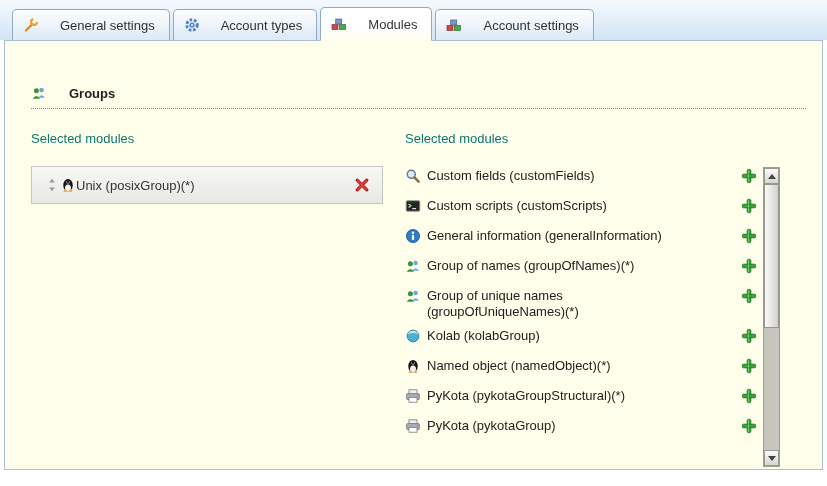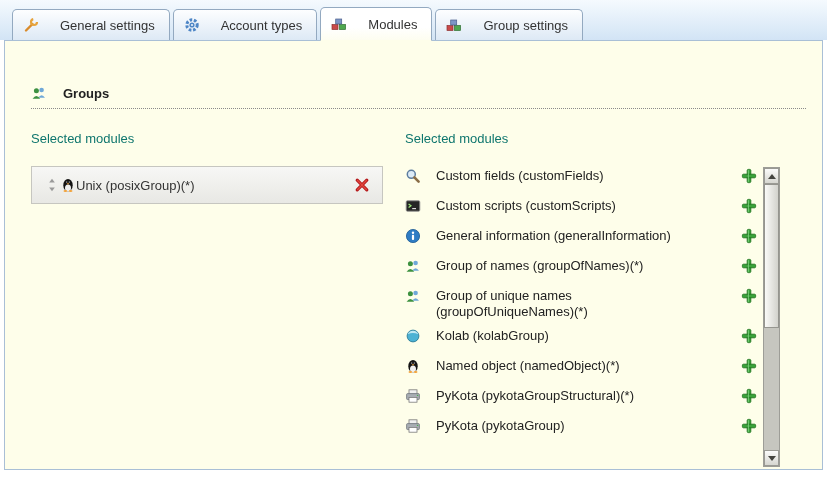--- a/index.html
+++ b/index.html
@@ -42,21 +42,21 @@
   .content {
     position: absolute; top: 40px; left: 4px; width: 819px; height: 430px;
     background: #fefeea;
     border: 1px solid #a9bfd6;
     z-index: 1;
   }
   .section-header {
     margin: 44px 16px 0 26px;
     padding-bottom: 7px;
     border-bottom: 1px dotted #8a8a8a;
-    display: flex; align-items: center; gap: 16px;
+    display: flex; align-items: center; gap: 22px;
     font-weight: bold;
   }
   .col-head { color: #0f766e; }
 
   .left-col  { position: absolute; left: 26px;  top: 90px; width: 352px; }
   .right-col { position: absolute; left: 400px; top: 90px; width: 378px; }
 
   
   .selected-box {
     margin-top: 20px;
@@ -67,21 +67,21 @@
   .selected-row {
     display: flex; align-items: center; 
     height: 100%; padding: 0 12px;
   }
   .selected-row .label { flex: 1; color: #333; }
   .drag-handle, .del-btn, .add-btn { cursor: pointer; }
 
   
   .avail-list { margin-top: 18px; width: 352px; }
   .avail-row {
-    display: flex; align-items: flex-start; gap: 15px;
+    display: flex; align-items: flex-start; gap: 6px;
     min-height: 30px; padding: 3px 0;
   }
   .avail-row .icon { margin-top: 1px; }
   .avail-row .label { max-width: 258px; margin-right: auto; line-height: 1.25; padding-top: 1px; }
   .avail-row .add-btn { margin-top: 1px; }
 
   
   .scrollbar {
     position: absolute; left: 358px; top: 36px; width: 17px; height: 300px;
     border: 1px solid #9d9d97; background: #cfcfc8;
@@ -209,21 +209,21 @@
             </svg>
           </span>
         <span>Modules</span>
       </div>
       <div class="tab">
         <span class="tab-icon">
             <svg>
               <use href="#i-modules"></use>
             </svg>
           </span>
-        <span>Group settings</span>
+        <span>Account settings</span>
       </div>
     </div>
   </div>
 
   <div class="content">
 
     <div class="section-header">
       <span class="icon">
           <svg>
             <use href="#i-group"></use>

